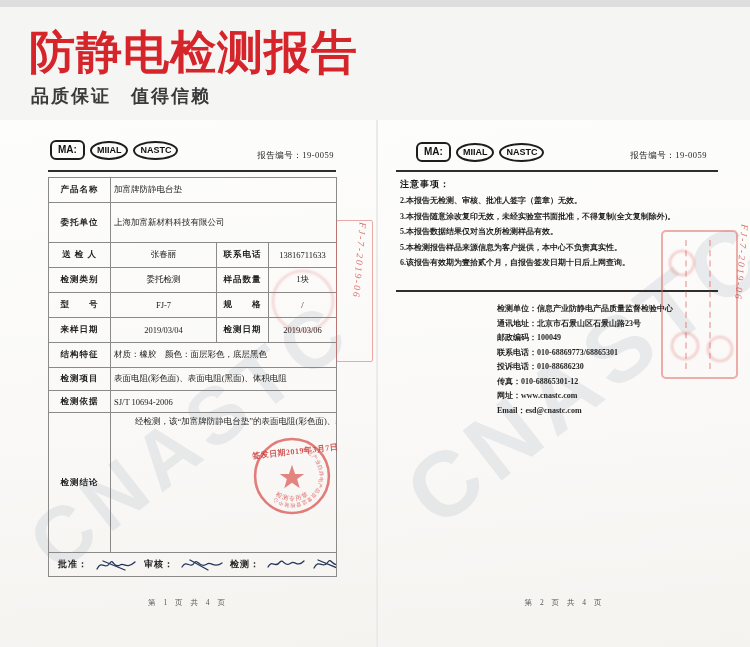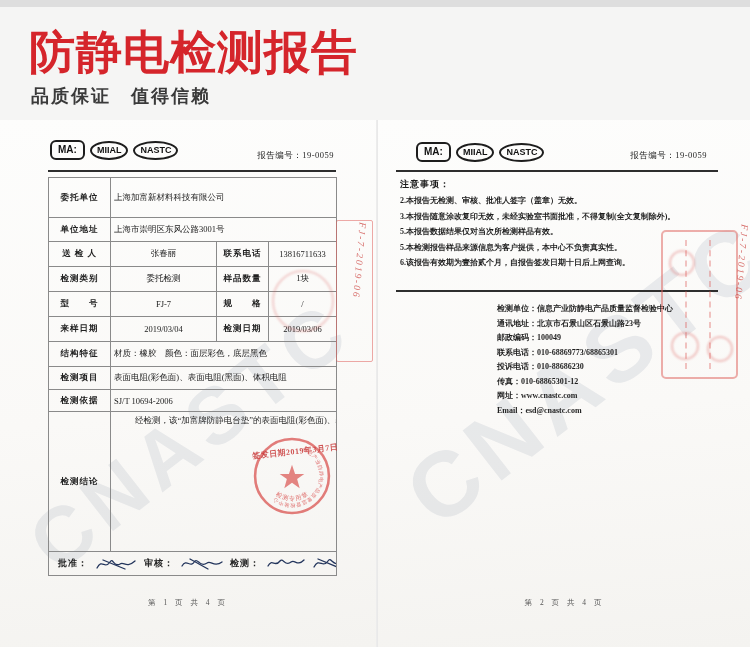--- a/index.html
+++ b/index.html
@@ -88,27 +88,27 @@
   <div class="rule" style="left:48px;width:288px;top:50px;"></div>
 
   <table class="doc" style="left:48px;top:57px;width:288px;">
     <colgroup>
         <col style="width:62px">
         <col style="width:106px">
         <col style="width:52px">
         <col style="width:68px">
       </colgroup>
     <tbody>
+        <tr style="height:25px">
+      <td class="lbl">产品名称</td>
+      <td class="val" colspan="3">加富牌防静电台垫</td>
+    </tr>
     <tr style="height:40px">
       <td class="lbl">委托单位</td>
       <td class="val" colspan="3">上海加富新材料科技有限公司</td>
-    </tr>
-    <tr style="height:24px">
-      <td class="lbl">单位地址</td>
-      <td class="val" colspan="3">上海市崇明区东风公路3001号</td>
     </tr>
     <tr style="height:25px">
       <td class="lbl">送 检 人</td>
       <td class="valc">张春丽</td>
       <td class="lbl">联系电话</td>
       <td class="valc">13816711633</td>
     </tr>
     <tr style="height:25px">
       <td class="lbl">检测类别</td>
       <td class="valc">委托检测</td>

